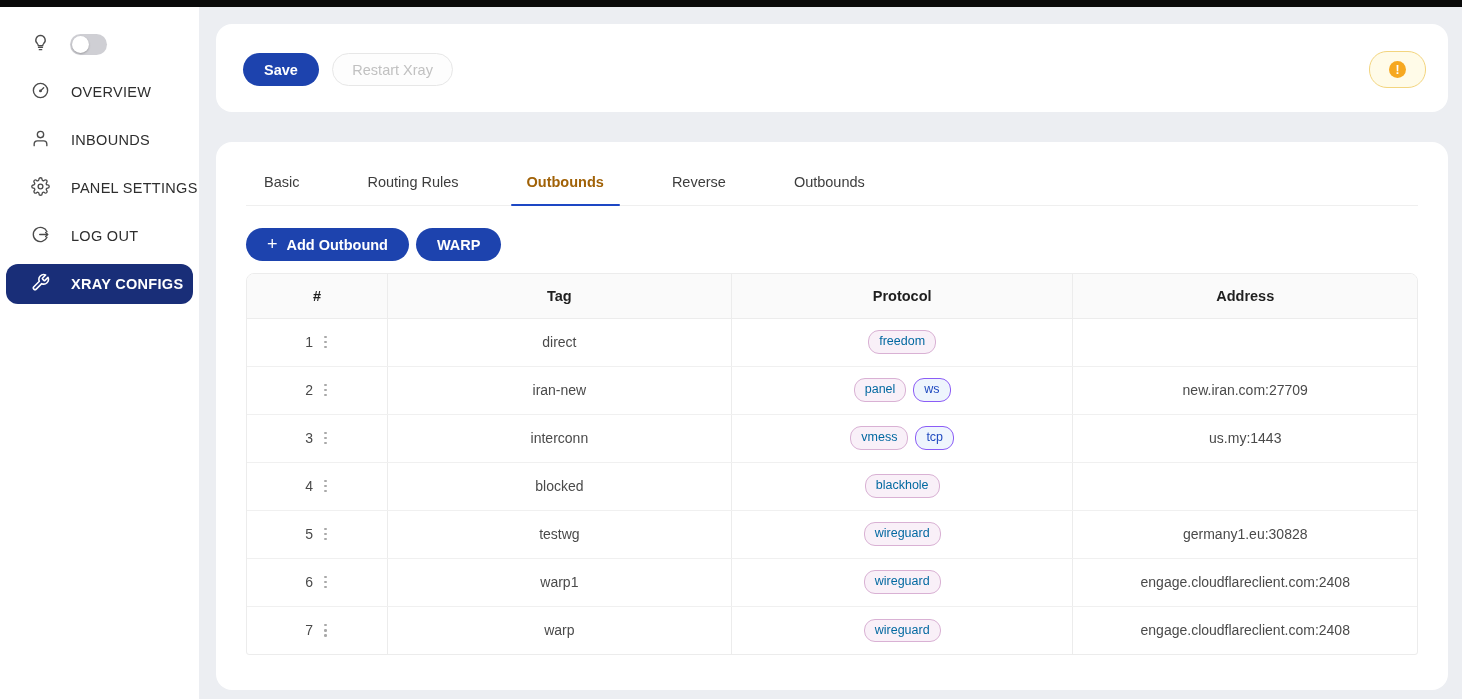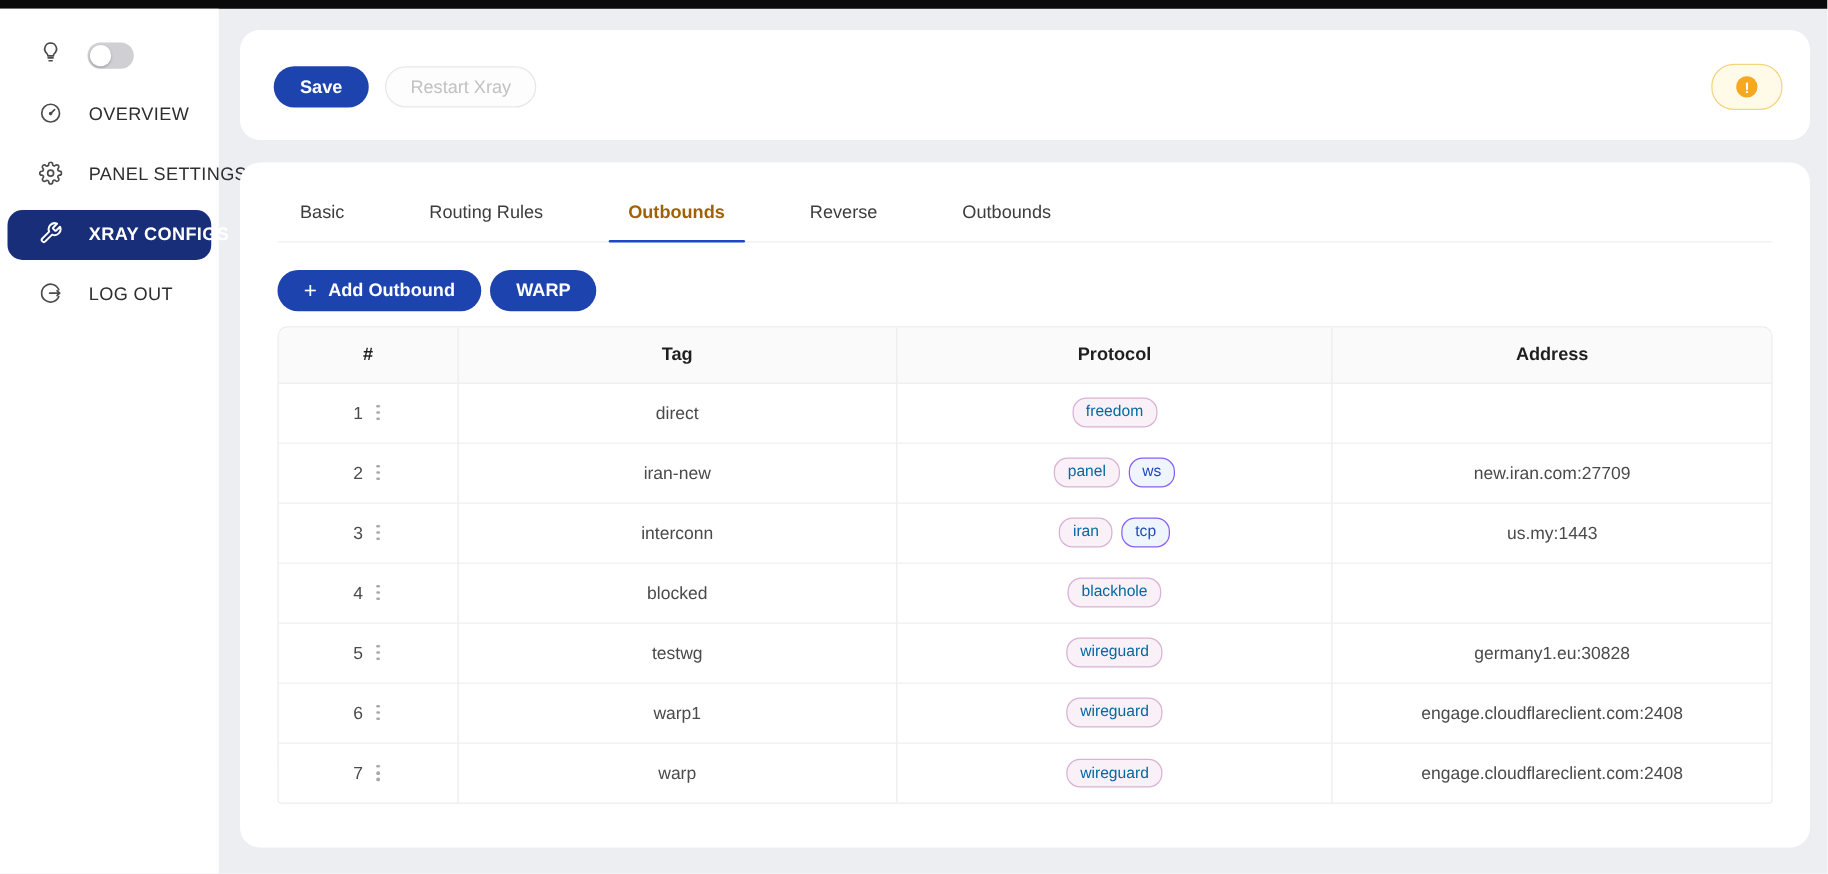--- a/index.html
+++ b/index.html
@@ -7,21 +7,21 @@
   body {
     font-family: "Liberation Sans", sans-serif;
     background:#eceef2;
     width:1462px; height:699px; overflow:hidden;
     color:#2f2f2f;
   }
   .top-strip { height:7px; background:#0a0a0a; }
   .app { display:flex; min-height:692px; }
 
   
-  .sidebar { width:175px; background:#ffffff; flex-shrink:0; padding-top:9px; }
+  .sidebar { width:199px; background:#ffffff; flex-shrink:0; padding-top:9px; }
   .side-item {
     display:flex; align-items:center; gap:21px;
     height:40px; margin:8px 6px; padding-left:25px;
     border-radius:12px; font-size:14.5px; letter-spacing:.3px;
     color:#2e2e2e; cursor:pointer; white-space:nowrap;
   }
   .side-item svg { width:19px; height:19px; stroke:#4b4b4b; fill:none; stroke-width:1.7; stroke-linecap:round; stroke-linejoin:round; flex-shrink:0; }
   .side-item.active { background:#192e78; color:#ffffff; font-weight:700; }
   .side-item.active svg { stroke:#ffffff; stroke-width:2; }
   .theme-row { display:flex; align-items:center; gap:20px; height:40px; margin:8px 6px; padding-left:25px; }
@@ -52,21 +52,21 @@
     display:flex; align-items:center; gap:10px;
     background:#fffbe8; border:1px solid #f3d57f; border-radius:18px;
     padding:9px 19px; font-size:14.5px; color:#1f1f1f;
   }
   .warn-icon {
     width:17px; height:17px; border-radius:50%; background:#f6a821; color:#fff;
     display:flex; align-items:center; justify-content:center;
     font-size:12px; font-weight:700; flex-shrink:0; line-height:1;
   }
 
-  .card-body { margin-top:18px; padding:26px 30px 25px 30px; min-height:548px; }
+  .card-body { margin-top:30px; padding:26px 30px 25px 30px; min-height:548px; }
 
   
   .tabs { display:flex; gap:64px; padding:0 16px; border-bottom:1px solid #efefef; }
   .tab { font-size:14.5px; color:#3d3d3d; padding:6px 2px 15px 2px; position:relative; cursor:pointer; white-space:nowrap; }
   .tab.active { color:#a16207; font-weight:700; }
   .tab.active::after { content:""; position:absolute; left:-14px; right:-14px; bottom:-1px; height:2px; background:#1d47c4; border-radius:2px; }
 
   .actions-row { display:flex; margin-top:22px; gap:7px; }
 
   
@@ -118,49 +118,58 @@
       <span>
         <svg viewBox="0 0 24 24">
             <circle cx="12" cy="12" r="9"></circle>
             <path d="M12 12.5 16 8.5"></path>
             <circle cx="12" cy="12.5" r="1"></circle>
           </svg>
       </span>
       <span>OVERVIEW</span>
     </div>
 
+    <div class="side-item">
+      <span>
+        <svg viewBox="0 0 24 24">
+            <path d="M20 21v-2a4 4 0 0 0-4-4H8a4 4 0 0 0-4 4v2"></path>
+            <circle cx="12" cy="7" r="4"></circle>
+          </svg>
+      </span>
+      <span>INBOUNDS</span>
+    </div>
 
     <div class="side-item">
       <span>
         <svg viewBox="0 0 24 24">
             <circle cx="12" cy="12" r="3"></circle>
             <path d="M19.4 15a1.65 1.65 0 0 0 .33 1.82l.06.06a2 2 0 0 1 0 2.83 2 2 0 0 1-2.83 0l-.06-.06a1.65 1.65 0 0 0-1.82-.33 1.65 1.65 0 0 0-1 1.51V21a2 2 0 0 1-2 2 2 2 0 0 1-2-2v-.09A1.65 1.65 0 0 0 9 19.4a1.65 1.65 0 0 0-1.82.33l-.06.06a2 2 0 0 1-2.83 0 2 2 0 0 1 0-2.83l.06-.06a1.65 1.65 0 0 0 .33-1.82 1.65 1.65 0 0 0-1.51-1H3a2 2 0 0 1-2-2 2 2 0 0 1 2-2h.09A1.65 1.65 0 0 0 4.6 9a1.65 1.65 0 0 0-.33-1.82l-.06-.06a2 2 0 0 1 0-2.83 2 2 0 0 1 2.83 0l.06.06a1.65 1.65 0 0 0 1.82.33H9a1.65 1.65 0 0 0 1-1.51V3a2 2 0 0 1 2-2 2 2 0 0 1 2 2v.09a1.65 1.65 0 0 0 1 1.51 1.65 1.65 0 0 0 1.82-.33l.06-.06a2 2 0 0 1 2.83 0 2 2 0 0 1 0 2.83l-.06.06a1.65 1.65 0 0 0-.33 1.82V9a1.65 1.65 0 0 0 1.51 1H21a2 2 0 0 1 2 2 2 2 0 0 1-2 2h-.09a1.65 1.65 0 0 0-1.51 1z"></path>
           </svg>
       </span>
       <span>PANEL SETTINGS</span>
-    </div>
-
-    <div class="side-item active">
-      <span>
-        <svg viewBox="0 0 24 24">
-            <path d="M14.7 6.3a1 1 0 0 0 0 1.4l1.6 1.6a1 1 0 0 0 1.4 0l3.77-3.77a6 6 0 0 1-7.94 7.94l-6.91 6.91a2.12 2.12 0 0 1-3-3l6.91-6.91a6 6 0 0 1 7.94-7.94l-3.76 3.76z"></path>
-          </svg>
-      </span>
-      <span>XRAY CONFIGS</span>
     </div>
 
     <div class="side-item">
       <span>
         <svg viewBox="0 0 24 24">
             <path d="M20.2 15.5A9 9 0 1 1 20.2 8.5"></path>
             <path d="M11 12h10"></path>
             <path d="M18.5 9.5 21 12l-2.5 2.5"></path>
           </svg>
       </span>
       <span>LOG OUT</span>
+    </div>
+
+    <div class="side-item active">
+      <span>
+        <svg viewBox="0 0 24 24">
+            <path d="M14.7 6.3a1 1 0 0 0 0 1.4l1.6 1.6a1 1 0 0 0 1.4 0l3.77-3.77a6 6 0 0 1-7.94 7.94l-6.91 6.91a2.12 2.12 0 0 1-3-3l6.91-6.91a6 6 0 0 1 7.94-7.94l-3.76 3.76z"></path>
+          </svg>
+      </span>
+      <span>XRAY CONFIGS</span>
     </div>
   </nav>
 
   <main class="main">
 
     <section class="card card-top">
       <div>
         <button class="btn btn-primary">Save</button>
         <button class="btn btn-disabled">Restart Xray</button>
       </div>
@@ -239,21 +248,21 @@
                 <td><span class="num-wrap">
                     <span>3</span>
                     <span class="kebab">
                       <i></i>
                       <i></i>
                       <i></i>
                     </span>
                   </span></td>
                 <td><span>interconn</span></td>
                 <td><span class="badges">
-                    <span class="tag tag-pink">iran</span>
+                    <span class="tag tag-pink">vmess</span>
                     <span class="tag tag-blue">tcp</span>
                   </span></td>
                 <td><span>us.my:1443</span></td>
               </tr>
               <tr>
                 <td><span class="num-wrap">
                     <span>4</span>
                     <span class="kebab">
                       <i></i>
                       <i></i>

